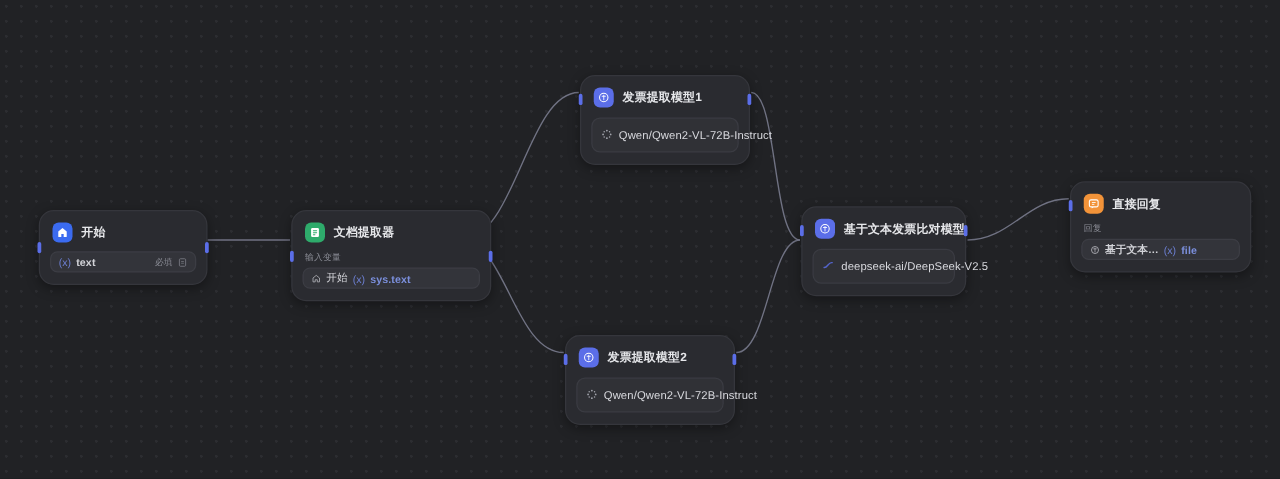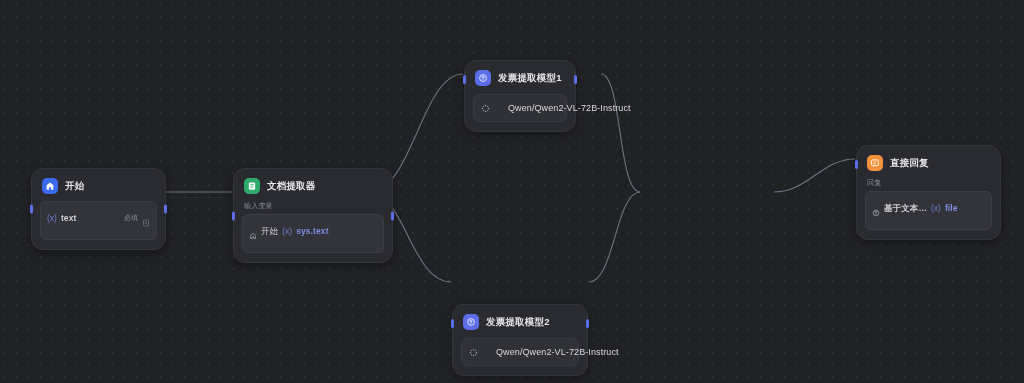--- a/index.html
+++ b/index.html
@@ -72,26 +72,26 @@
 
   
   .field-label {
     font-size: 7px;
     color: #8b8d96;
     margin: 7px 2px 3px 2px;
     letter-spacing: .2px;
   }
   .chip {
     display: flex;
-    align-items: flex-start;
+    align-items: center;
     gap: 4px;
     background: #33343a;
     border: 1px solid #3c3d44;
     border-radius: 6px;
-    padding: 11px 6px;
+    padding: 0 6px;
     height: 15px;
     box-sizing: content-box;
     overflow: hidden;
   }
   .chip-row { margin-top: 7px; }
   .chip-text {
     font-size: 8.5px;
     color: #d2d3d8;
     white-space: nowrap;
     letter-spacing: .1px;
@@ -113,21 +113,21 @@
     font-size: 7px;
     color: #8b8d96;
     white-space: nowrap;
   }
   .mini-icon { flex: 0 0 auto; display: block; opacity: .85; }
 
   
   .model-chip {
     display: flex;
     align-items: center;
-    gap: 18px;
+    gap: 5px;
     background: #303136;
     border: 1px solid #3a3b42;
     border-radius: 7px;
     padding: 4px 7px;
     margin-top: 8px;
   }
   .model-name {
     font-size: 9px;
     color: #d8d9de;
     white-space: nowrap;
@@ -143,22 +143,22 @@
     background: #5b6ee8;
     top: 50%;
     transform: translateY(-50%);
   }
   .port.in  { left: -2px; }
   .port.out { right: -2px; }
 
   
   #node-start      { left: 31px;  top: 168px; width: 135px; }
   #node-doc        { left: 233px; top: 168px; width: 160px; }
-  #node-llm1       { left: 464px; top: 60px;  width: 112px; }
-  #node-llm2       { left: 452px; top: 268px; width: 136px; margin-top: 36px; }
+  #node-llm1       { left: 464px; top: 60px;  width: 136px; }
+  #node-llm2       { left: 452px; top: 268px; width: 136px; }
   #node-compare    { left: 641px; top: 165px; width: 132px; }
   #node-answer     { left: 856px; top: 145px; width: 145px; }
 </style>
 </head>
 <body>
 
 <div id="canvas">
 
   <svg id="edges" viewBox="0 0 1024 383">
 
@@ -282,20 +282,41 @@
               <circle cx="4.2" cy="4.2" r="1.05"></circle>
           </g>
         </svg>
       </span>
       <span class="model-name">Qwen/Qwen2-VL-72B-Instruct</span>
     </div>
     <span class="port in" style="top:14px;transform:none"></span>
     <span class="port out" style="top:14px;transform:none"></span>
   </div>
 
+  <div class="node" id="node-compare">
+    <div class="node-head">
+      <span class="node-badge" style="background:#5b6ee8">
+        <svg width="10" height="10" viewBox="0 0 16 16">
+          <circle cx="8" cy="8" r="5.4" fill="none" stroke="#ffffff" stroke-width="1.3"></circle>
+          <path d="M8 4.6v6.8M5.4 6.4h5.2" stroke="#ffffff" stroke-width="1.1"></path>
+        </svg>
+      </span>
+      <span class="node-title">基于文本发票比对模型</span>
+    </div>
+    <div class="model-chip">
+      <span class="mini-icon">
+        <svg width="10" height="10" viewBox="0 0 16 16">
+          <path d="M2 11.2c2.4.4 3.6-1.4 5-3.2 1.5-1.9 3.2-3.6 5.4-3" fill="none" stroke="#5b6ee8" stroke-width="1.7" stroke-linecap="round"></path>
+        </svg>
+      </span>
+      <span class="model-name">deepseek-ai/DeepSeek-V2.5</span>
+    </div>
+    <span class="port in" style="top:14px;transform:none"></span>
+    <span class="port out" style="top:14px;transform:none"></span>
+  </div>
 
   <div class="node" id="node-answer">
     <div class="node-head">
       <span class="node-badge" style="background:#f29339">
         <svg width="10" height="10" viewBox="0 0 16 16">
           <rect x="2.4" y="3" width="11.2" height="9" rx="2.2" fill="none" stroke="#ffffff" stroke-width="1.4"></rect>
           <path d="M5.4 12.2 5.4 14.2 7.8 12.2" fill="#ffffff"></path>
           <path d="M5.6 6.4h4.8M5.6 8.8h3.2" stroke="#ffffff" stroke-width="1.1"></path>
         </svg>
       </span>

